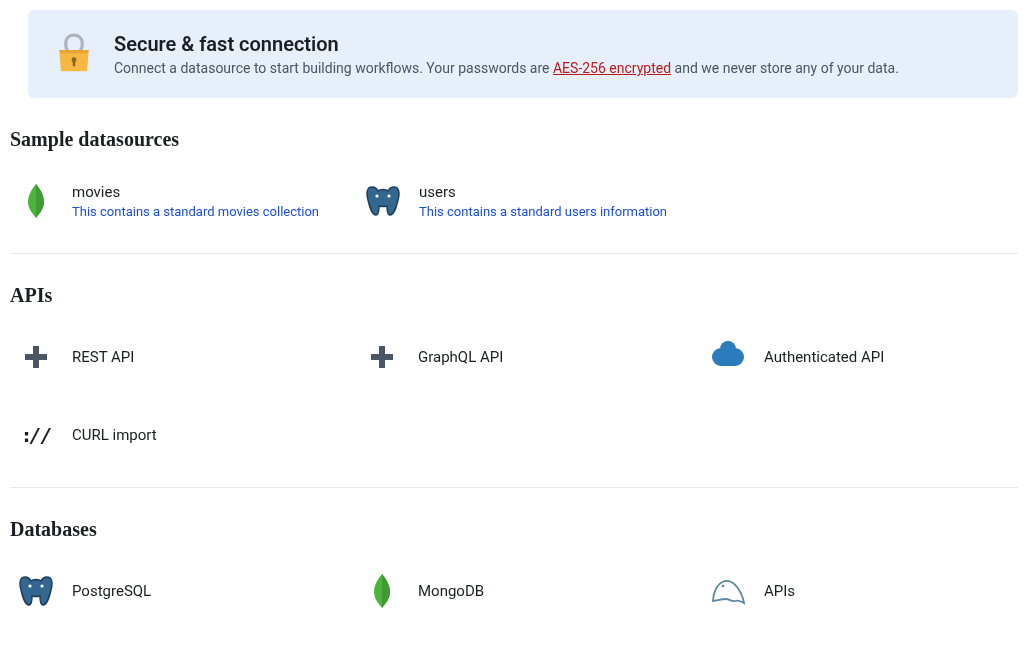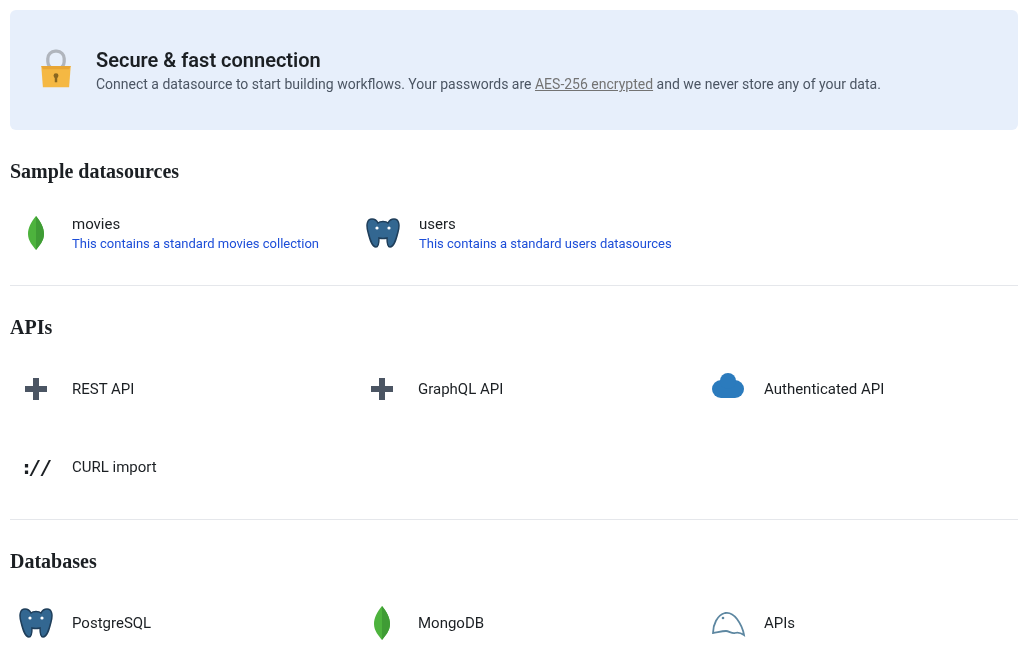--- a/index.html
+++ b/index.html
@@ -10,41 +10,42 @@
     body {
       font-family: -apple-system, BlinkMacSystemFont, "Segoe UI", Roboto, Helvetica, Arial, sans-serif;
       background: #ffffff;
       color: #1b1f23;
       padding: 10px;
       width: 1028px;
     }
     .banner {
       background: #e7effb;
       border-radius: 6px;
-      padding: 38px 28px;
+      padding: 22px 28px;
       display: flex;
       align-items: center;
       gap: 22px;
+      margin-left: 18px;
     }
     .banner-text {
       flex: 1;
     }
     .banner-title {
       font-size: 20px;
       font-weight: 600;
       color: #1b1f23;
       margin-bottom: 4px;
     }
     .banner-desc {
       font-size: 14px;
       color: #4b5563;
     }
     .banner-desc .enc-link {
       text-decoration: underline;
-      color: #737373;
+      color: #b91c1c;
     }
     .section-title {
       font-size: 20px;
       font-weight: 600;
       color: #1b1f23;
       margin-top: 30px;
       margin-bottom: 16px;
       font-family: Liberation Serif, serif;
     }
     .divider {
@@ -160,21 +161,21 @@
   <div class="card">
     <div class="card-icon pg-elephant">
       <svg viewBox="0 0 34 34">
           <path d="M6 3 C1 3 0 9 2 16 C4 24 6 31 10 31 C13 31 13 26 13 22 C13 22 17 23 21 22 C21 26 21 31 24 31 C28 31 30 24 32 16 C34 9 33 3 28 3 C25 3 23 5 22 7 C20 5 14 5 12 7 C11 5 9 3 6 3 Z" fill="#336791" stroke="#1f3e5a" stroke-width="1.5"></path>
           <circle cx="11" cy="12" r="1.6" fill="#fff"></circle>
           <circle cx="23" cy="12" r="1.6" fill="#fff"></circle>
         </svg>
     </div>
     <div class="card-body">
       <div class="card-title">users</div>
-      <div class="card-sub">This contains a standard users datasources</div>
+      <div class="card-sub">This contains a standard users information</div>
     </div>
   </div>
 </div>
 <hr class="divider">
 
 <div class="section-title">APIs</div>
 <div class="grid">
   <div class="card">
     <div class="card-icon plus-icon">
       <svg viewBox="0 0 26 26">

